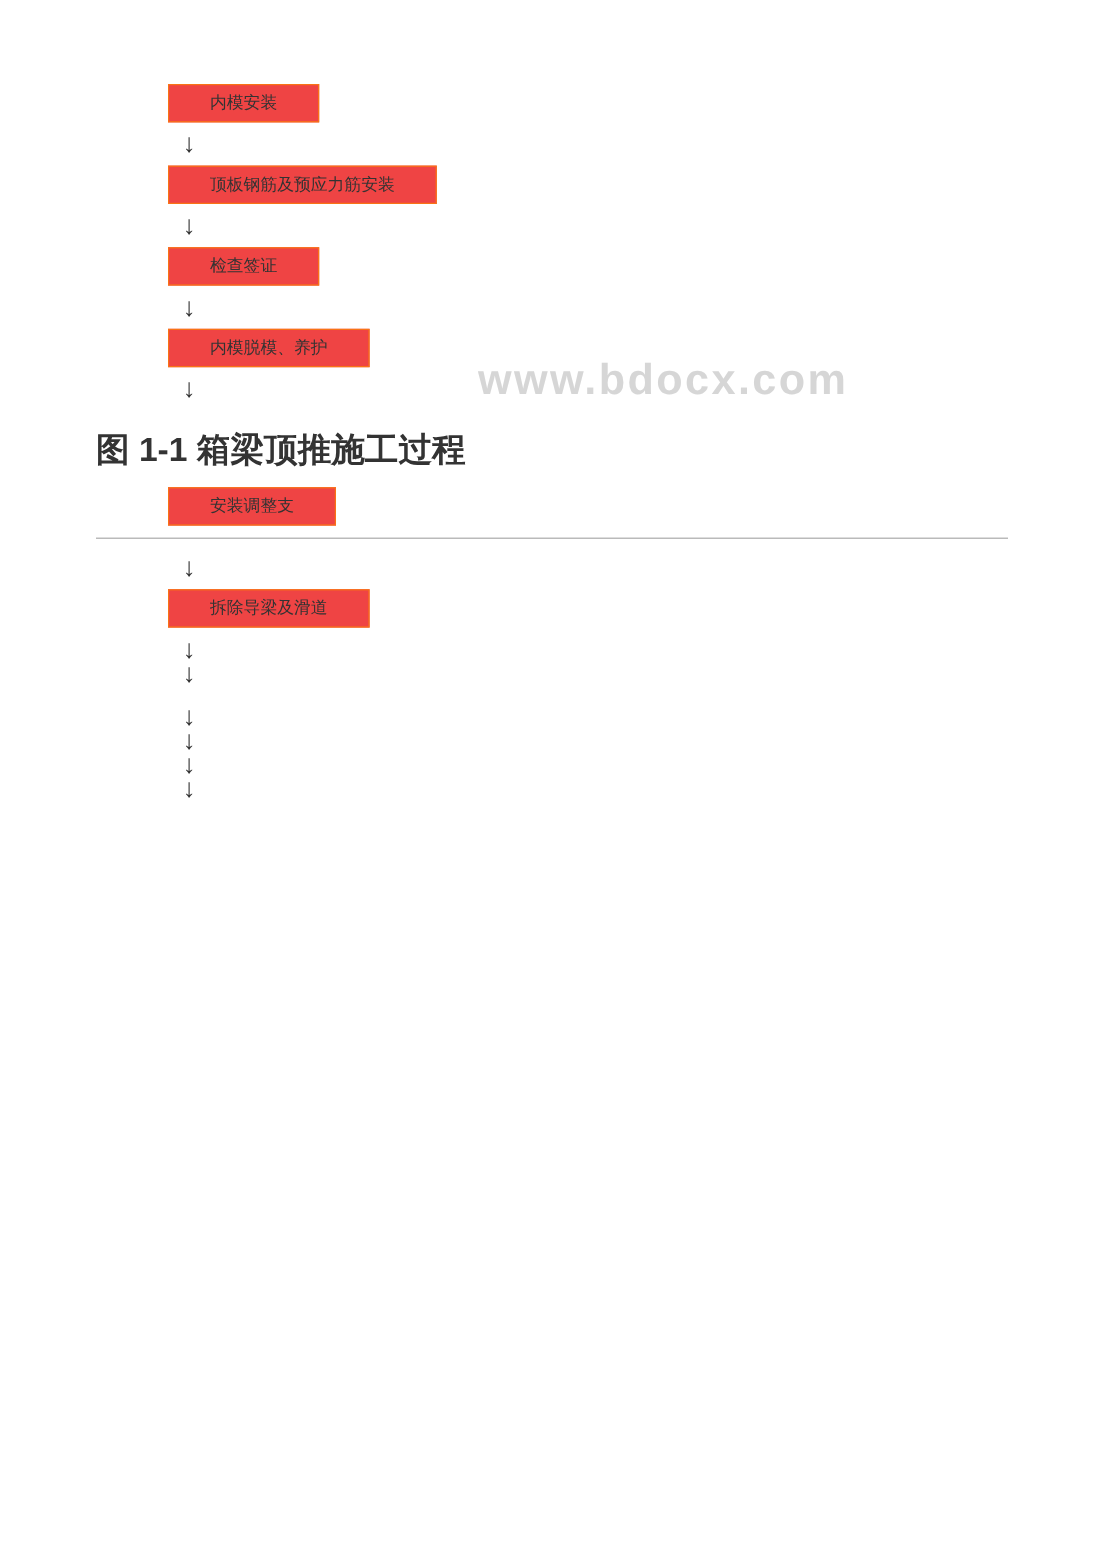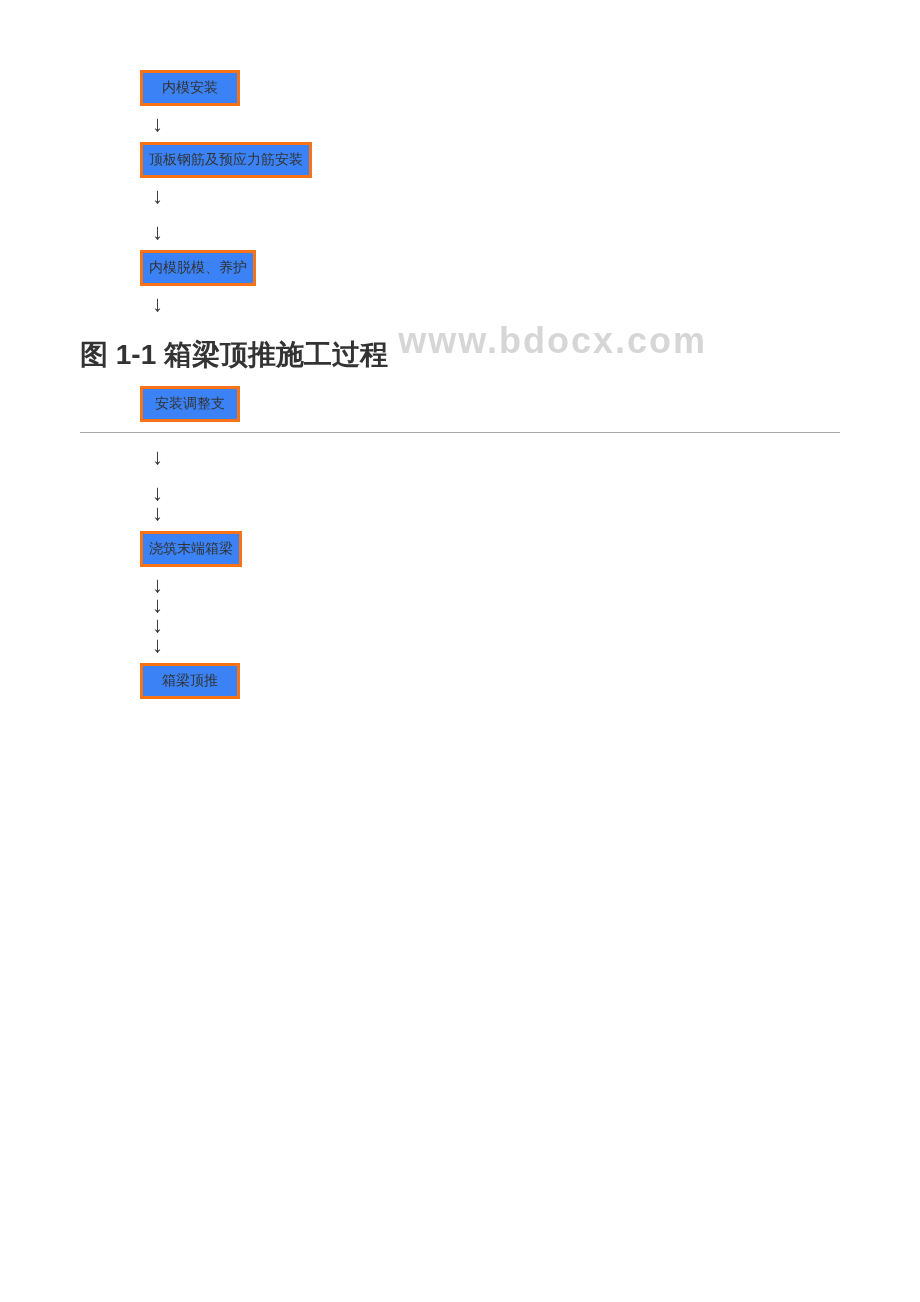--- a/index.html
+++ b/index.html
@@ -20,25 +20,25 @@
     .page-container {
       width: 920px;
       min-height: 1302px;
       background: #ffffff;
       padding: 40px 80px;
       position: relative;
     }
 
     .flow-box {
       display: inline-block;
-      border: 3px solid #f97316;
-      padding: 6px 6px;
+      border: 1px solid #f97316;
+      padding: 6px 34px;
       font-size: 14px;
       color: #333;
-      background: #3b82f6;
+      background: #ef4444;
       min-width: 100px;
       text-align: center;
     }
 
     .flow-row {
       display: flex;
       flex-direction: column;
       align-items: flex-start;
       margin-left: 60px;
     }
@@ -61,21 +61,21 @@
     .section-title {
       font-size: 28px;
       font-weight: bold;
       color: #333;
       margin: 10px 0 8px 0;
       font-family: Liberation Sans, sans-serif;
     }
 
     .watermark {
       position: absolute;
-      top: 320px;
+      top: 295px;
       left: 50%;
       transform: translateX(-20%);
       font-size: 36px;
       color: rgba(180, 180, 180, 0.55);
       font-family: Arial, sans-serif;
       font-weight: bold;
       letter-spacing: 2px;
       pointer-events: none;
       white-space: nowrap;
       z-index: 10;
@@ -95,20 +95,23 @@
   </div>
 
   <div class="flow-row">
     <div class="flow-box">顶板钢筋及预应力筋安装</div>
   </div>
 
   <div class="arrow">
     <span class="arrow-symbol">↓</span>
   </div>
 
+  <div class="flow-row">
+    <div class="flow-box">检查签证</div>
+  </div>
 
   <div class="arrow">
     <span class="arrow-symbol">↓</span>
   </div>
 
   <div class="flow-row">
     <div class="flow-box">内模脱模、养护</div>
   </div>
 
   <div class="arrow">
@@ -123,46 +126,43 @@
   </div>
 
   <div class="watermark">www.bdocx.com</div>
 
   <div style="border-bottom: 1px solid #aaa; margin: 10px 0 6px 0;"></div>
 
   <div class="arrow">
     <span class="arrow-symbol">↓</span>
   </div>
 
+  <div class="flow-row">
+    <div class="flow-box">拆除导梁及滑道</div>
+  </div>
 
   <div class="arrow">
     <span class="arrow-symbol">↓</span>
   </div>
 
   <div class="arrow" style="margin-top: -16px;">
     <span class="arrow-symbol">↓</span>
   </div>
 
-  <div class="flow-row">
-    <div class="flow-box">浇筑末端箱梁</div>
-  </div>
 
   <div class="arrow">
     <span class="arrow-symbol">↓</span>
   </div>
 
   <div class="arrow" style="margin-top: -16px;">
     <span class="arrow-symbol">↓</span>
   </div>
 
   <div class="arrow" style="margin-top: -16px;">
     <span class="arrow-symbol">↓</span>
   </div>
 
   <div class="arrow" style="margin-top: -16px;">
     <span class="arrow-symbol">↓</span>
   </div>
 
-  <div class="flow-row">
-    <div class="flow-box">箱梁顶推</div>
-  </div>
 
 </div>
 
 </body></html>

